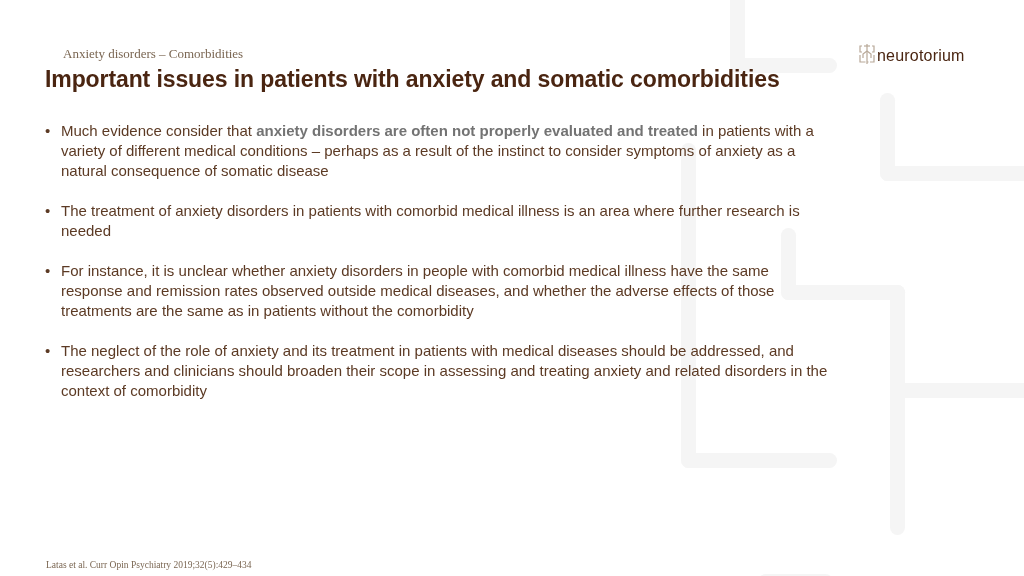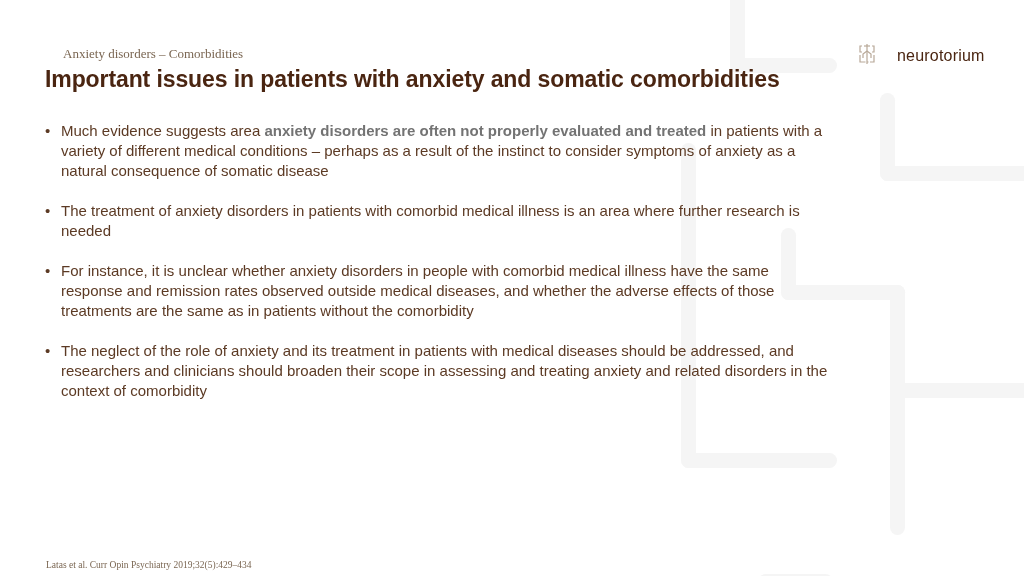--- a/index.html
+++ b/index.html
@@ -39,21 +39,21 @@
       color: #4a2511;
       white-space: nowrap;
       letter-spacing: -0.1px;
     }
     .logo {
       position: absolute;
       left: 857px;
       top: 43px;
       display: flex;
       align-items: center;
-      gap: 20px;
+      gap: 0;
     }
     .logo-text {
       font-family: "Liberation Sans", sans-serif;
       font-size: 16px;
       color: #4a2511;
       letter-spacing: 0.2px;
     }
     .bullets {
       position: absolute;
       left: 44px;
@@ -126,21 +126,21 @@
       <path d="M17 12 V19 H13"></path>
       <line x1="7" y1="19" x2="13" y2="19" stroke-dasharray="1.5 1.5"></line>
     </svg>
   </span>
   <span class="logo-text">neurotorium</span>
 </div>
 
 <ul class="bullets">
   <li class="bullet">
     <span class="bullet-dot">•</span>
-    <span>Much evidence suggests area </span><b>anxiety disorders are often not properly evaluated and treated</b><span> in patients with a variety of different medical conditions – perhaps as a result of the instinct to consider symptoms of anxiety as a natural consequence of somatic disease</span>
+    <span>Much evidence consider that </span><b>anxiety disorders are often not properly evaluated and treated</b><span> in patients with a variety of different medical conditions – perhaps as a result of the instinct to consider symptoms of anxiety as a natural consequence of somatic disease</span>
   </li>
   <li class="bullet">
     <span class="bullet-dot">•</span>
     <span>The treatment of anxiety disorders in patients with comorbid medical illness is an area where further research is needed</span>
   </li>
   <li class="bullet">
     <span class="bullet-dot">•</span>
     <span>For instance, it is unclear whether anxiety disorders in people with comorbid medical illness have the same response and remission rates observed outside medical diseases, and whether the adverse effects of those treatments are the same as in patients without the comorbidity</span>
   </li>
   <li class="bullet">

